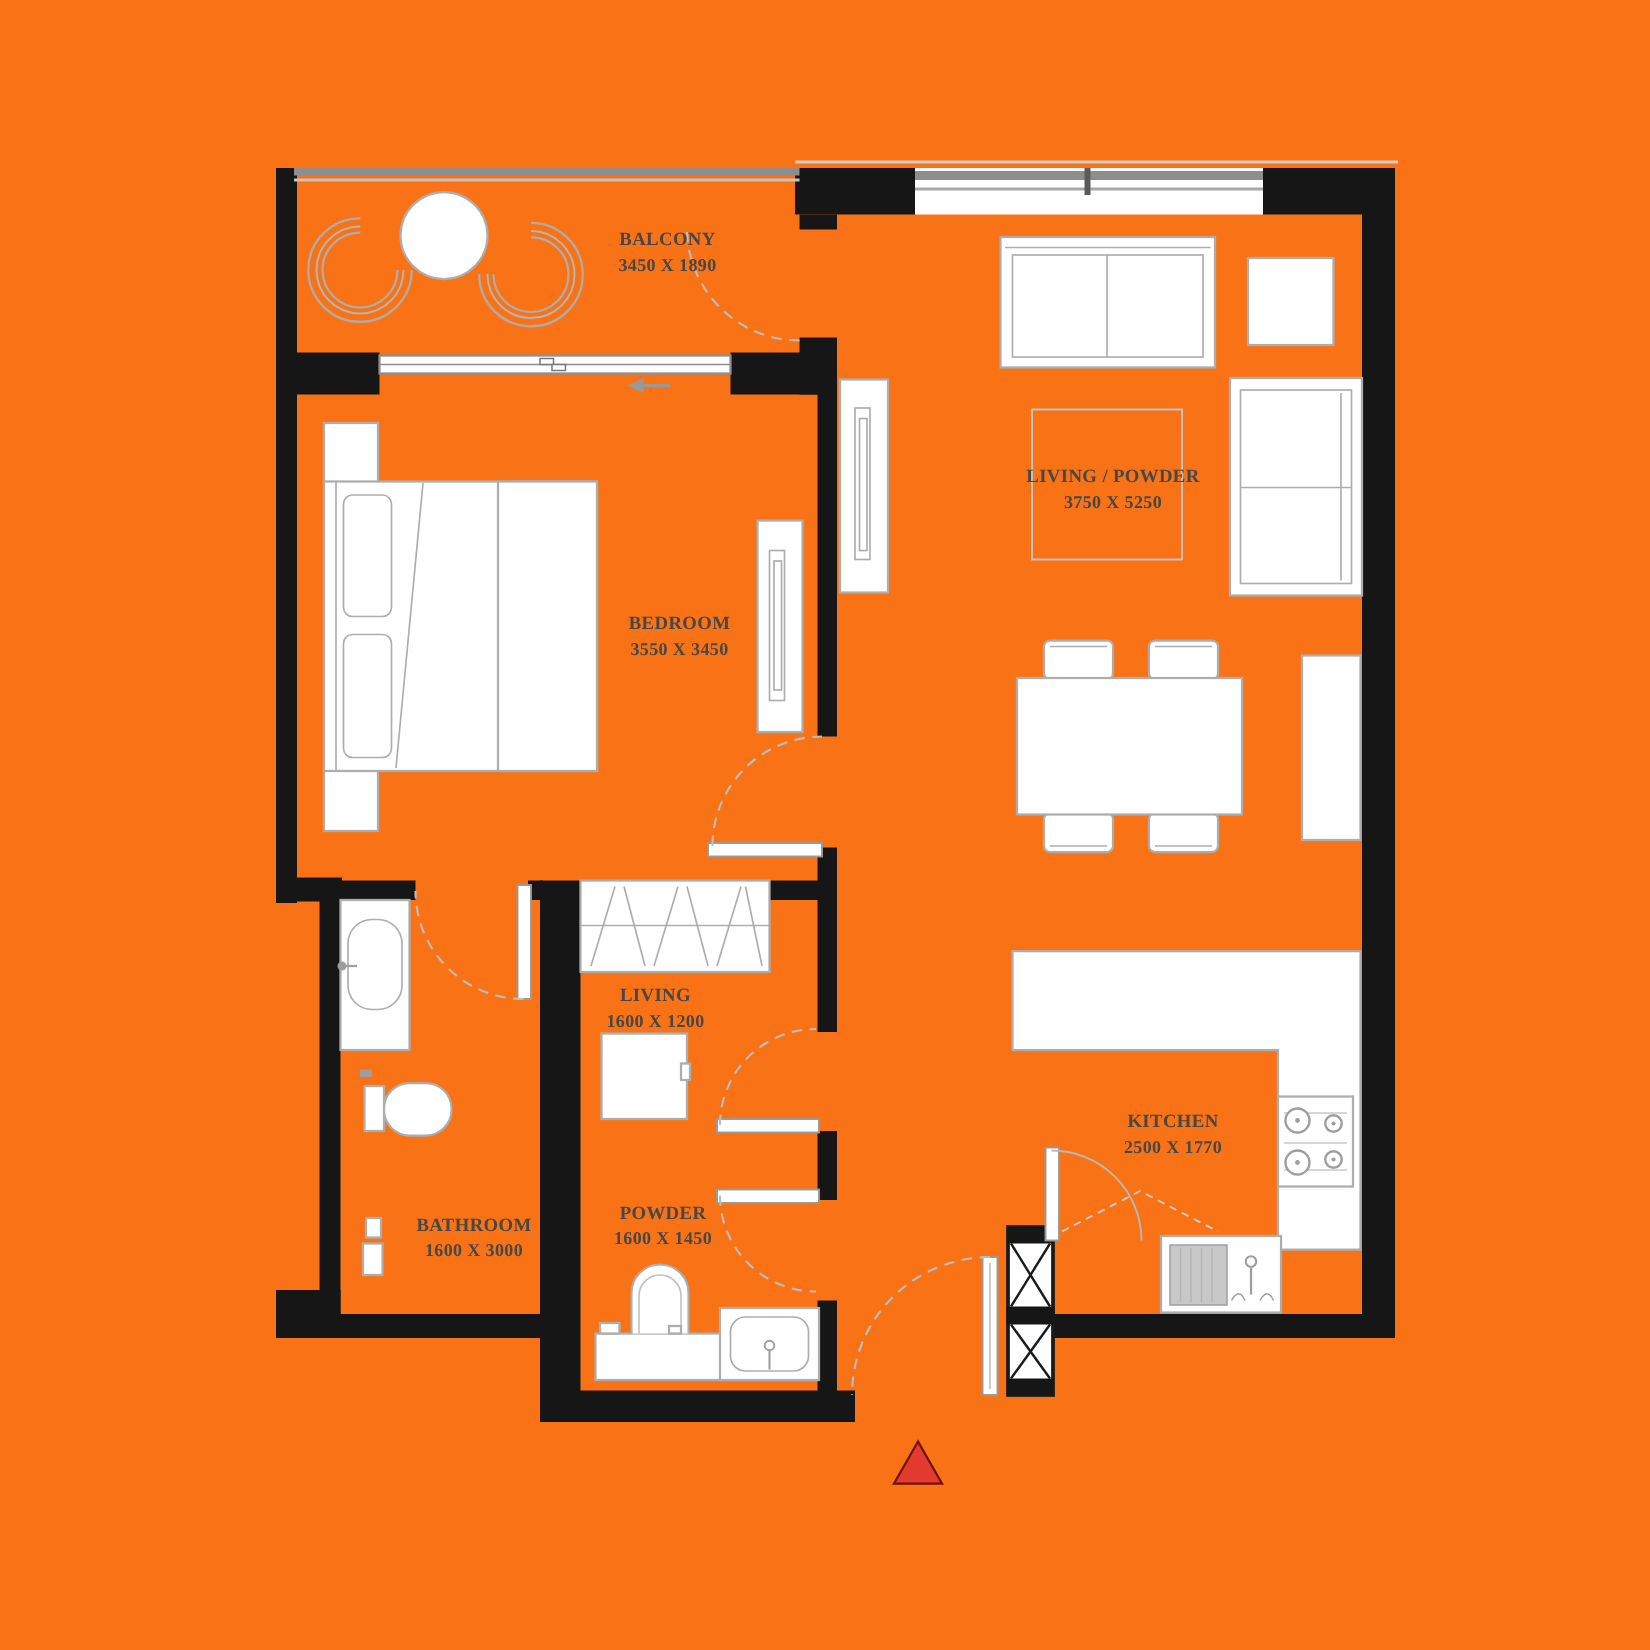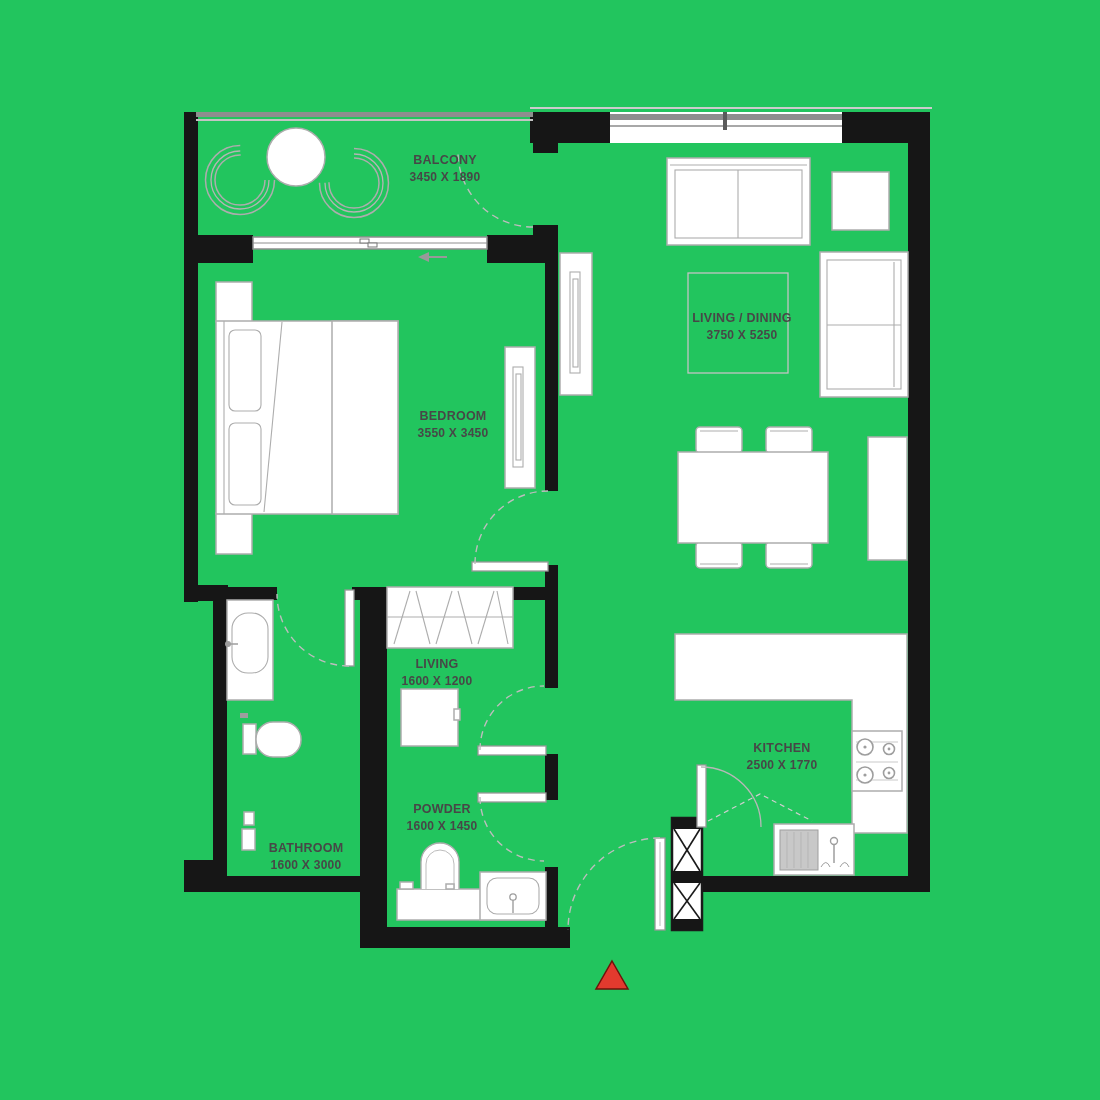--- a/index.html
+++ b/index.html
@@ -1,17 +1,17 @@
 <!DOCTYPE html>
 <html><head>
 <meta charset="utf-8">
 <style>
   html,body{margin:0;padding:0;background:#ffffff;}
-  #stage{position:relative;width:1100px;height:1100px;background:#22c55e;overflow:hidden;
-         font-family:Liberation Sans, sans-serif;}
+  #stage{position:relative;width:1100px;height:1100px;background:#f97316;overflow:hidden;
+         font-family:Liberation Serif, serif;}
   #plan-svg{position:absolute;left:0;top:0;}
   .label{position:absolute;transform:translate(-50%,-50%);text-align:center;white-space:nowrap;
          color:#474747;font-weight:700;letter-spacing:.25px;z-index:2;}
   .label .name{display:block;font-size:12.5px;line-height:17px;}
   .label .dims{display:block;font-size:12px;line-height:16px;}
   svg .wall{fill:#161616;}
   svg .fur{fill:#ffffff;stroke:#adadad;stroke-width:1.5;}
   svg .furline{stroke:#adadad;stroke-width:1.1;fill:none;}
   svg .arc{fill:none;stroke:#bdbdbd;stroke-width:1.4;stroke-dasharray:7 5;}
   svg .leaf{fill:#ffffff;stroke:#999999;stroke-width:1.3;}
@@ -230,28 +230,28 @@
 
   <div class="label" style="left:445px;top:168px;">
     <span class="name">BALCONY</span>
     <span class="dims">3450 X 1890</span>
   </div>
   <div class="label" style="left:453px;top:424px;">
     <span class="name">BEDROOM</span>
     <span class="dims">3550 X 3450</span>
   </div>
   <div class="label" style="left:742px;top:326px;">
-    <span class="name">LIVING / DINING</span>
+    <span class="name">LIVING / POWDER</span>
     <span class="dims">3750 X 5250</span>
   </div>
   <div class="label" style="left:437px;top:672px;">
     <span class="name">LIVING</span>
     <span class="dims">1600 X 1200</span>
   </div>
-  <div class="label" style="left:306px;top:825px;margin-top:31px;">
+  <div class="label" style="left:316px;top:825px;">
     <span class="name">BATHROOM</span>
     <span class="dims">1600 X 3000</span>
   </div>
   <div class="label" style="left:442px;top:817px;">
     <span class="name">POWDER</span>
     <span class="dims">1600 X 1450</span>
   </div>
   <div class="label" style="left:782px;top:756px;">
     <span class="name">KITCHEN</span>
     <span class="dims">2500 X 1770</span>

